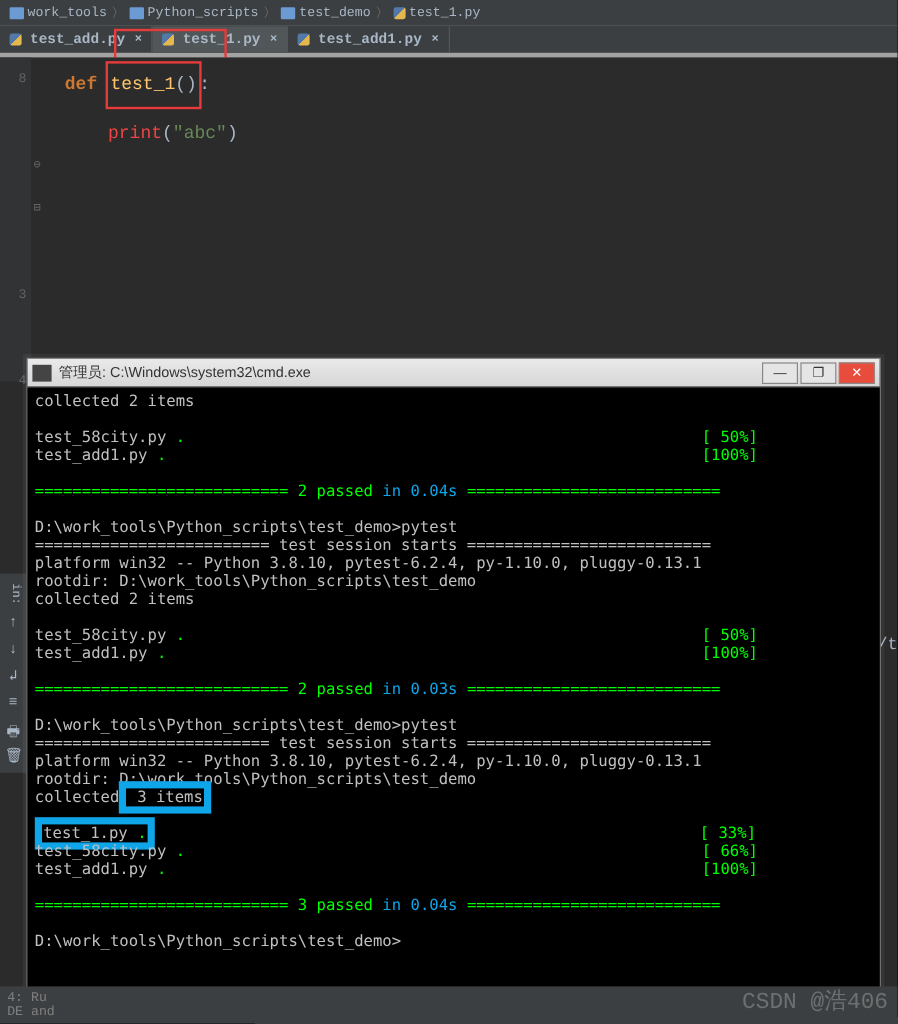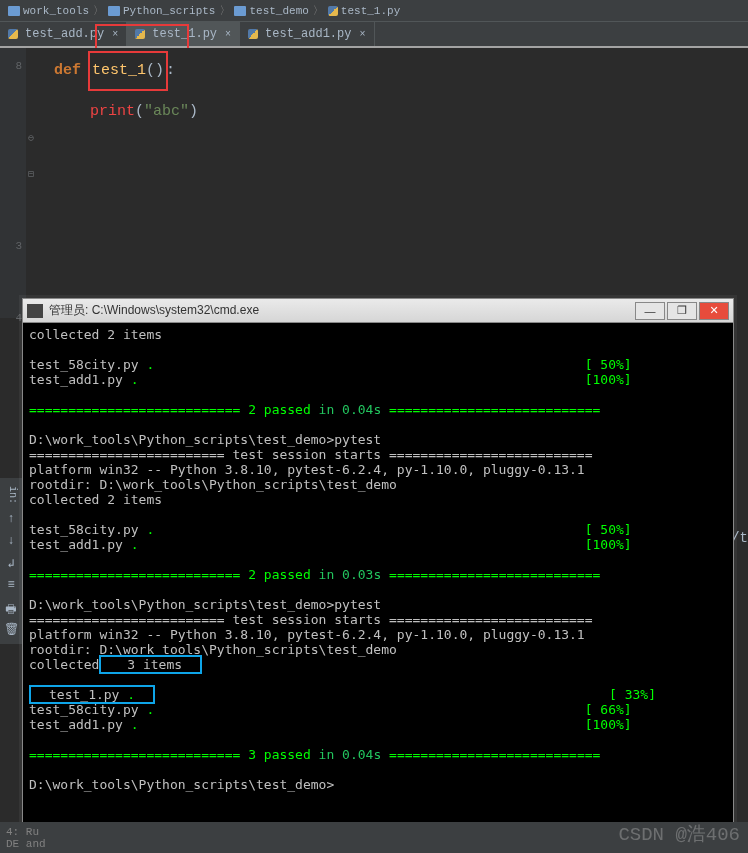--- a/index.html
+++ b/index.html
@@ -24,21 +24,22 @@
   color: #a9b7c6;
 }
 .bc-item { display: flex; align-items: center; }
 .bc-sep { margin: 0 4px; color: #808080; }
 .bc-folder-icon { width: 12px; height: 10px; background: #6b9bd2; margin-right: 3px; border-radius: 1px; }
 .bc-py-icon { width: 10px; height: 10px; background: linear-gradient(135deg,#5279a8 50%, #e5b84d 50%); border-radius: 2px; margin-right: 3px; }
 .tabs {
   display: flex;
   background: #3c3f41;
   height: 26px;
-  border-bottom: 2px solid #a3a3a3;
+  border-bottom: 4px solid #a3a3a3;
+  font-weight: bold;
 }
 .tab {
   display: flex;
   align-items: center;
   padding: 0 8px;
   border-right: 1px solid #515658;
   cursor: pointer;
   gap: 4px;
 }
 .tab.active { background: #515658; }
@@ -95,22 +96,22 @@
   color: #c0c0c0;
   padding: 4px 6px;
   font-family: "宋体", "SimSun", monospace;
   font-size: 13px;
   line-height: 15px;
   white-space: pre;
   height: calc(100% - 24px);
   overflow: hidden;
 }
 .g { color: #00ff00; }
-.yg { color: #22c55e; margin-top: 45px; }
-.hl3 { border: 2px solid #0ea5e9; padding: 0 18px; }
+.yg { color: #0ea5e9; margin-top: 45px; }
+.hl3 { border: 6px solid #0ea5e9; padding: 0 1px; }
 .side-toolbar {
   position: absolute;
   left: 0;
   top: 478px;
   width: 22px;
   background: #3c3f41;
   display: flex;
   flex-direction: column;
   gap: 8px;
   padding: 8px 3px;

